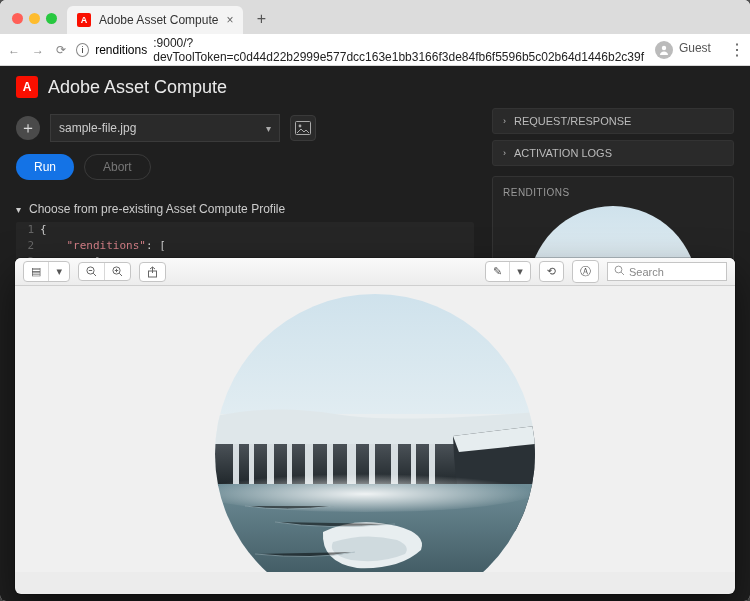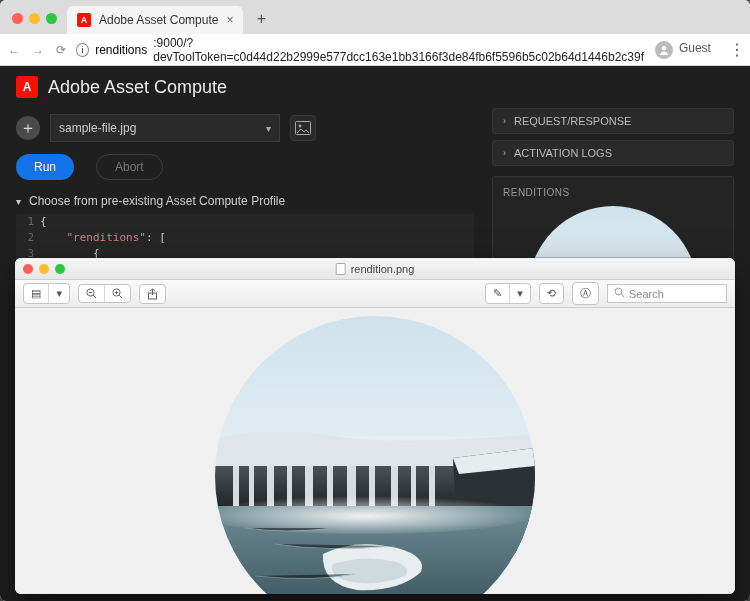--- a/index.html
+++ b/index.html
@@ -30,21 +30,21 @@
   .app-logo{width:22px;height:22px;background:#fa0f00;border-radius:3px;display:flex;align-items:center;justify-content:center;color:#fff;font-weight:bold;font-size:12px}
   .app-title{font-size:18px;font-weight:300;color:#eaeaea}
   .app-body{display:flex;gap:0;padding:0 16px}
   .left{flex:1;min-width:0}
   .right{width:260px;padding-left:18px}
   .filebar{display:flex;align-items:center;gap:10px;margin:6px 0 12px}
   .plusbtn{width:24px;height:24px;border-radius:50%;background:#4a4a4a;display:flex;align-items:center;justify-content:center;color:#ddd;font-size:16px}
   .fileinput{flex:1;max-width:230px;background:#2a2a2a;border:1px solid #3a3a3a;height:28px;border-radius:0;display:flex;align-items:center;padding:0 8px;color:#ccc;font-size:12px;position:relative}
   .fileinput .chev{position:absolute;right:8px;color:#aaa;font-size:10px}
   .imgbtn{width:26px;height:26px;background:#2a2a2a;border:1px solid #3a3a3a;border-radius:4px;display:flex;align-items:center;justify-content:center;color:#aaa}
-  .actions{display:flex;gap:22px;margin-bottom:14px}
+  .actions{display:flex;gap:10px;margin-bottom:22px}
   .btn{height:26px;border-radius:14px;padding:0 18px;display:flex;align-items:center;font-size:12px}
   .btn-run{background:#1473e6;color:#fff}
   .btn-abort{background:transparent;border:1px solid #3a3a3a;color:#777}
   .profile-row{display:flex;align-items:center;gap:8px;color:#ccc;font-size:12px;margin-bottom:6px}
   .profile-row .chev{font-size:10px;color:#ccc}
   .editor{background:#262626;border-radius:2px;font-family:Menlo,Consolas,monospace;font-size:11px;line-height:16px;color:#ccc;overflow:hidden}
   .erow{display:flex}
   .gut{width:24px;text-align:right;padding-right:6px;color:#666;background:#262626}
   .erow.hl{background:#3a3a3a}
   .erow.hl .gut{background:#3a3a3a}
@@ -254,31 +254,20 @@
                 </g>
             </svg>
           </div>
         </div>
       </div>
     </div>
   </div>
 </div>
 
 <div class="preview">
-  <div class="pv-title">
-    <div class="traffic">
-      <div class="dot red"></div>
-      <div class="dot yellow"></div>
-      <div class="dot green"></div>
-    </div>
-    <div class="name">
-      <span class="doc"></span>
-      <span>rendition.png</span>
-    </div>
-  </div>
   <div class="pv-tool">
     <div class="seg">
       <span>▤</span>
       <span>▾</span>
     </div>
     <div class="seg">
       <span>
           <svg width="11" height="11" viewBox="0 0 11 11">
             <circle cx="4.5" cy="4.5" r="3.6" fill="none" stroke="#666"></circle>
             <line x1="7.2" y1="7.2" x2="10" y2="10" stroke="#666"></line>

